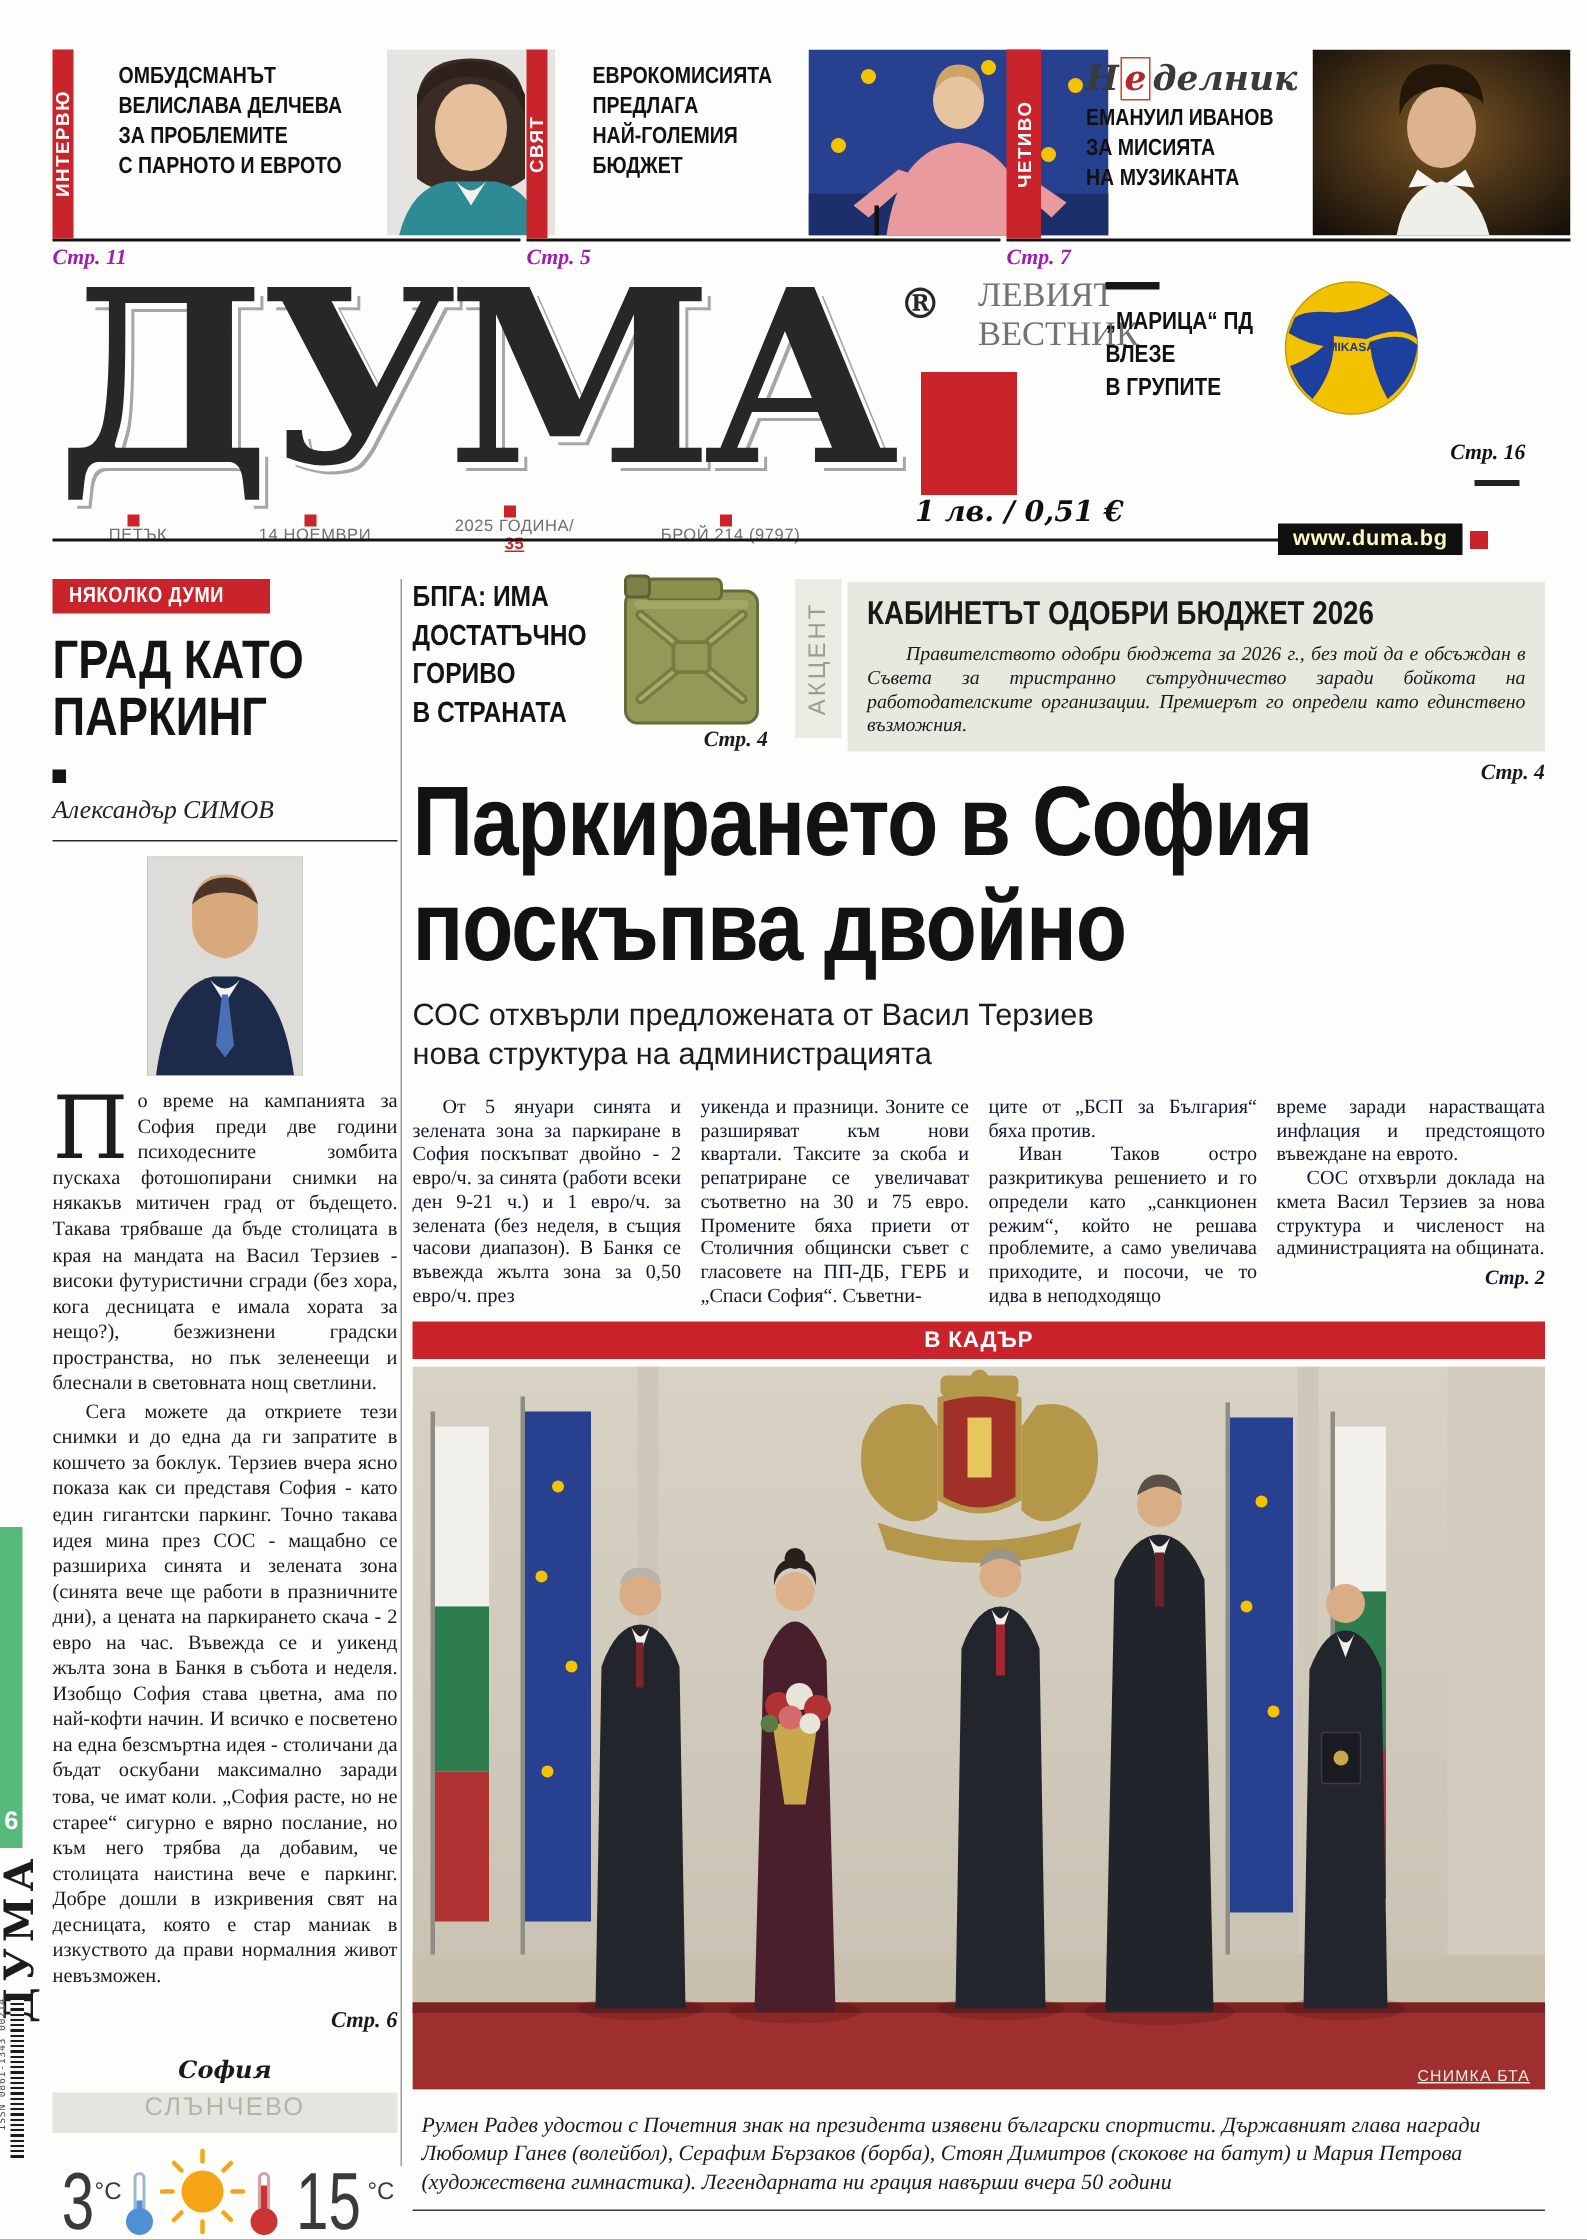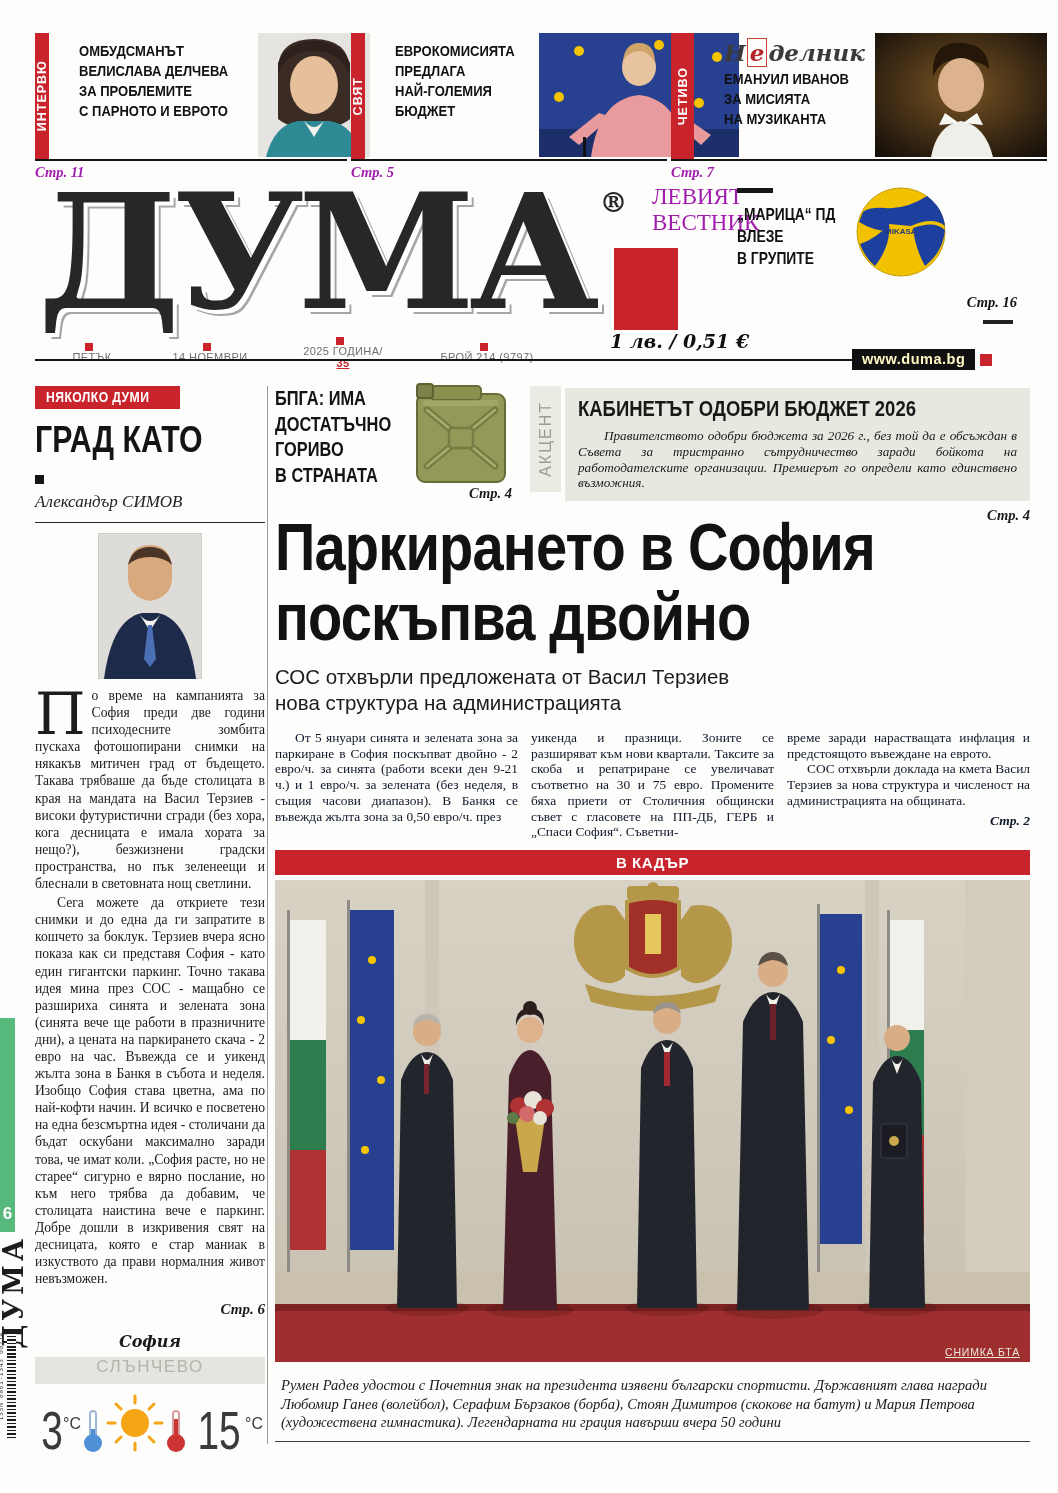--- a/index.html
+++ b/index.html
@@ -22,21 +22,21 @@
   .t-foot{text-align:left;font:bold italic 14.5px "Liberation Serif",serif;padding:3px 2px 0 0;color:#a21caf;}
   .ned-logo{font:bold italic 23px "DejaVu Serif",serif;color:#3a3a3a;margin:-2px 0 3px;}
   .ned-box{color:#b3282d;border:1.5px solid #c43;padding:0 2px;margin:0 1px;}
 
   
   .duma{position:absolute;left:38px;top:168px;font:bold 160px/1.05 "DejaVu Serif",serif;
         letter-spacing:-6px;color:#272727;text-shadow:4px 4px 0 #ffffff,6px 6px 0 #a6a6a6;}
   .duma .reg{display:inline-block;transform:translateY(-96px);font-size:28px;letter-spacing:0;
         text-shadow:none;margin-left:6px;}
   .duma-dot{position:absolute;left:614px;top:248px;width:64px;height:82px;background:#c9242b;}
-  .tagline{position:absolute;left:652px;top:184px;font:23px/26px "Liberation Serif",serif;color:#a21caf;}
+  .tagline{position:absolute;left:652px;top:184px;font:23px/26px "Liberation Serif",serif;color:#737373;}
   .sport{position:absolute;left:737px;top:188px;width:296px;font:bold 16.5px/22px "Liberation Sans",sans-serif;color:#111;}
   .dash1{width:36px;height:5px;background:#161616;margin-bottom:10px;}
   .sport-ball{position:absolute;left:118px;top:-2px;}
   .sport-page{position:absolute;left:200px;top:106px;width:80px;text-align:right;
       font:bold italic 14.5px "Liberation Serif",serif;}
   .dash2{position:absolute;left:246px;top:132px;width:30px;height:4px;background:#222;}
   .dateline{position:absolute;left:38px;top:337px;display:flex;align-items:center;
       font:11px "Liberation Sans",sans-serif;color:#6e6e6e;letter-spacing:.4px;}
   .dl-item{display:flex;align-items:center;flex-direction:column;}
   .dl-w1{width:108px}.dl-w2{width:128px}.dl-w3{width:138px}.dl-w4{width:150px}
@@ -273,20 +273,21 @@
       <span>ДУМА</span>
     </div>
   <div class="barcode"></div>
   <div class="issn"><span>ISSN 0861-1343</span>&nbsp;<span>00214</span></div>
   <div class="vdivider"></div>
 
   <div class="opinion">
     <span class="kicker"><span class="cx">НЯКОЛКО ДУМИ</span></span>
     <div class="op-title">
       <div><span class="cx">ГРАД КАТО</span></div>
+      <div><span class="cx">ПАРКИНГ</span></div>
     </div>
     <div class="op-bullet"></div>
     <div class="op-author">Александър СИМОВ</div>
     <hr class="op-hr">
     <svg class="op-photo" width="104" height="146" viewBox="0 0 104 146">
       <rect width="104" height="146" fill="#dddcd8"></rect>
       <rect width="104" height="146" fill="none" stroke="#c2c1bc" stroke-width="1"></rect>
       <path d="M30 34 Q32 12 52 12 Q72 12 74 34 L74 44 Q74 64 52 68 Q30 64 30 44 Z" fill="#d9a97e"></path>
       <path d="M30 32 Q34 14 52 14 Q70 14 74 32 Q66 24 52 24 Q38 24 30 32 Z" fill="#4a3526"></path>
       <path d="M6 146 Q14 86 44 80 L60 80 Q90 86 98 146 Z" fill="#1d2a4a"></path>
@@ -371,20 +372,24 @@
       <div>СОС отхвърли предложената от Васил Терзиев</div>
       <div>нова структура на администрацията</div>
     </div>
 
     <div class="cols">
       <div class="col">
         <p class="ind">От 5 януари синята и зелената зона за паркиране в София поскъпват двойно - 2 евро/ч. за синята (работи всеки ден 9-21 ч.) и 1 евро/ч. за зелената (без неделя, в същия часови диапазон). В Банкя се въвежда жълта зона за 0,50 евро/ч. през</p>
       </div>
       <div class="col">
         <p>уикенда и празници. Зоните се разширяват към нови квартали. Таксите за скоба и репатриране се увеличават съответно на 30 и 75 евро. Промените бяха приети от Столичния общински съвет с гласовете на ПП-ДБ, ГЕРБ и „Спаси София“. Съветни-</p>
+      </div>
+      <div class="col">
+        <p>ците от „БСП за България“ бяха против.</p>
+        <p class="ind">Иван Таков остро разкритикува решението и го определи като „санкционен режим“, който не решава проблемите, а само увеличава приходите, и посочи, че то идва в неподходящо</p>
       </div>
       <div class="col">
         <p>време заради нарастващата инфлация и предстоящото въвеждане на еврото.</p>
         <p class="ind">СОС отхвърли доклада на кмета Васил Терзиев за нова структура и численост на администрацията на общината.</p>
         <div class="col-page">Стр. 2</div>
       </div>
     </div>
 
     <div class="kadar">В КАДЪР</div>
 

